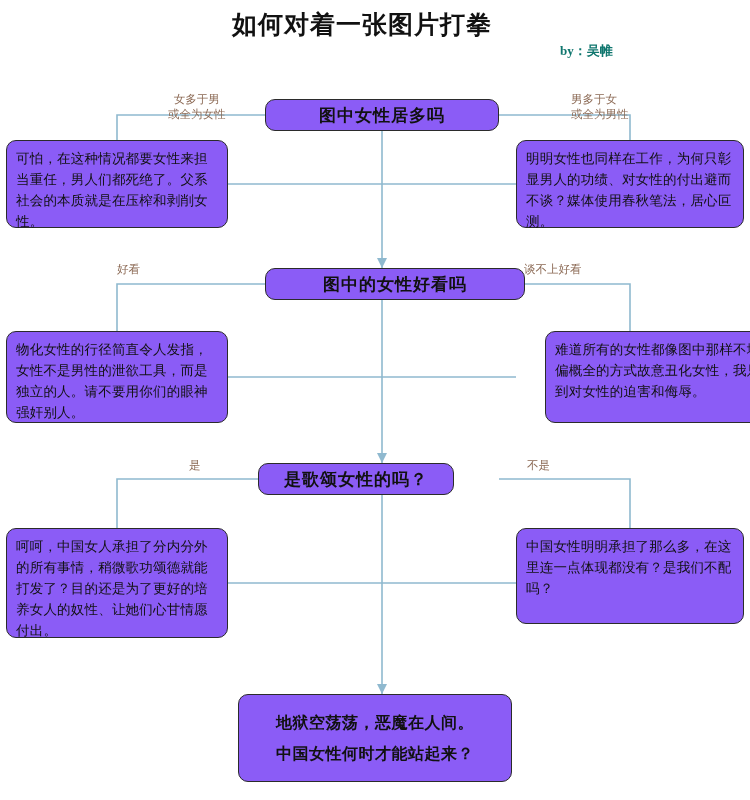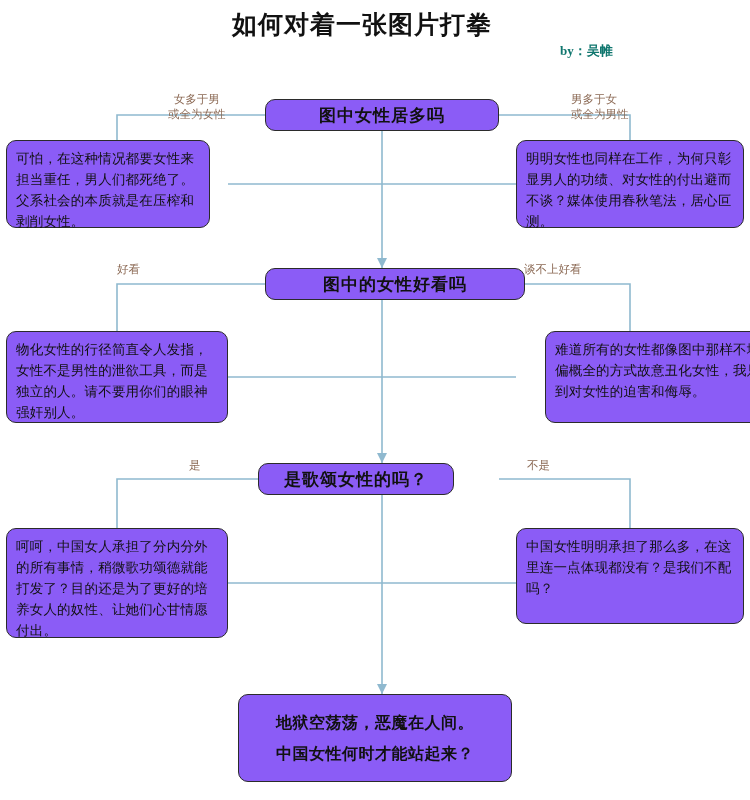--- a/index.html
+++ b/index.html
@@ -82,21 +82,21 @@
     white-space: pre-line;
   }
   .edge-label.left { text-align: center; }
   .edge-label.right { text-align: left; }
 
   
   #q1 { left: 265px; top: 99px;  width: 234px; height: 32px; }
   #q2 { left: 265px; top: 268px; width: 260px; height: 32px; }
   #q3 { left: 258px; top: 463px; width: 196px; height: 32px; }
 
-  #a1l { left: 6px;   top: 140px; width: 204px; height: 88px; }
+  #a1l { left: 6px;   top: 140px; width: 222px; height: 88px; }
   #a1r { left: 516px; top: 140px; width: 228px; height: 88px; }
   #a2l { left: 6px;   top: 331px; width: 222px; height: 92px; }
   #a2r { left: 545px; top: 331px; width: 275px; height: 92px; }
   #a3l { left: 6px;   top: 528px; width: 222px; height: 110px; }
   #a3r { left: 516px; top: 528px; width: 228px; height: 96px; }
 
   #final { left: 238px; top: 694px; width: 274px; height: 88px; }
 </style>
 </head>
 <body>

